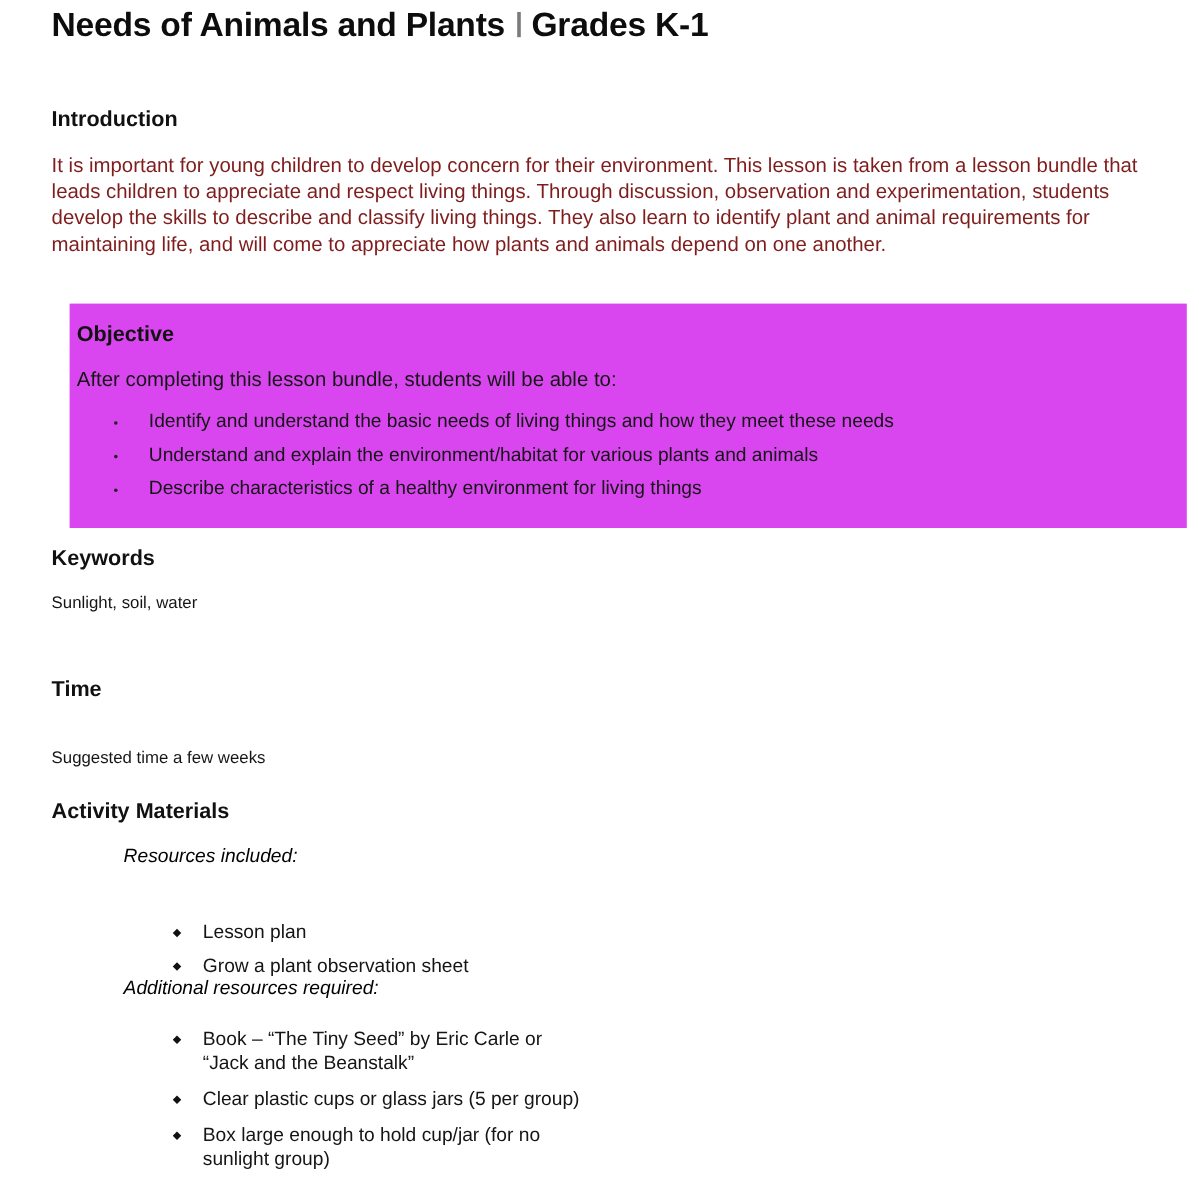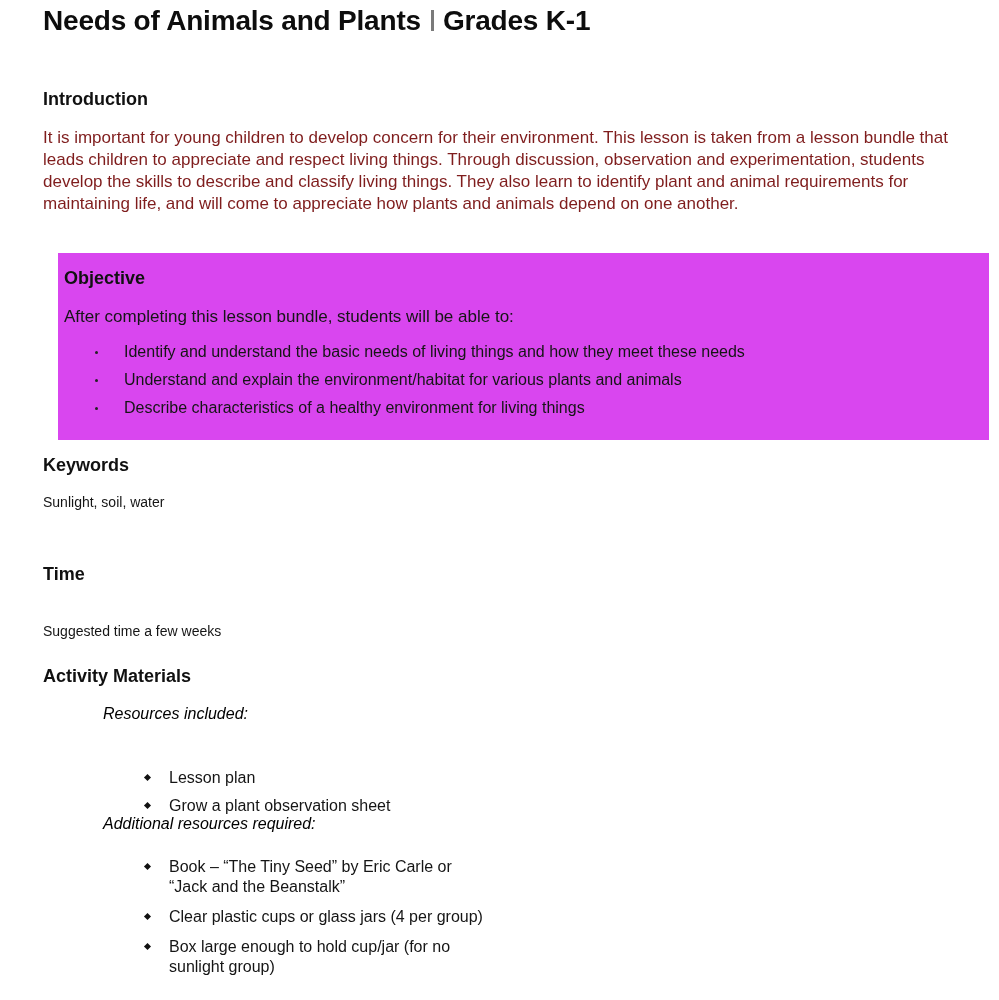--- a/index.html
+++ b/index.html
@@ -172,17 +172,17 @@
 
   <div class="sub-italic" style="left:103px; top:705px;">Resources included:</div>
   <ul class="dlist included-list">
     <li><span class="diamond"></span><span>Lesson plan</span></li>
     <li><span class="diamond"></span><span>Grow a plant observation sheet</span></li>
   </ul>
 
   <div class="sub-italic" style="left:103px; top:815px;">Additional resources required:</div>
   <ul class="dlist required-left">
     <li><span class="diamond"></span><span>Book – “The Tiny Seed” by Eric Carle or “Jack and the Beanstalk”</span></li>
-    <li><span class="diamond"></span><span>Clear plastic cups or glass jars (4 per group)</span></li>
+    <li><span class="diamond"></span><span>Clear plastic cups or glass jars (5 per group)</span></li>
     <li><span class="diamond"></span><span>Box large enough to hold cup/jar (for no sunlight group)</span></li>
   </ul>
 
 </div>
 
 </body></html>

